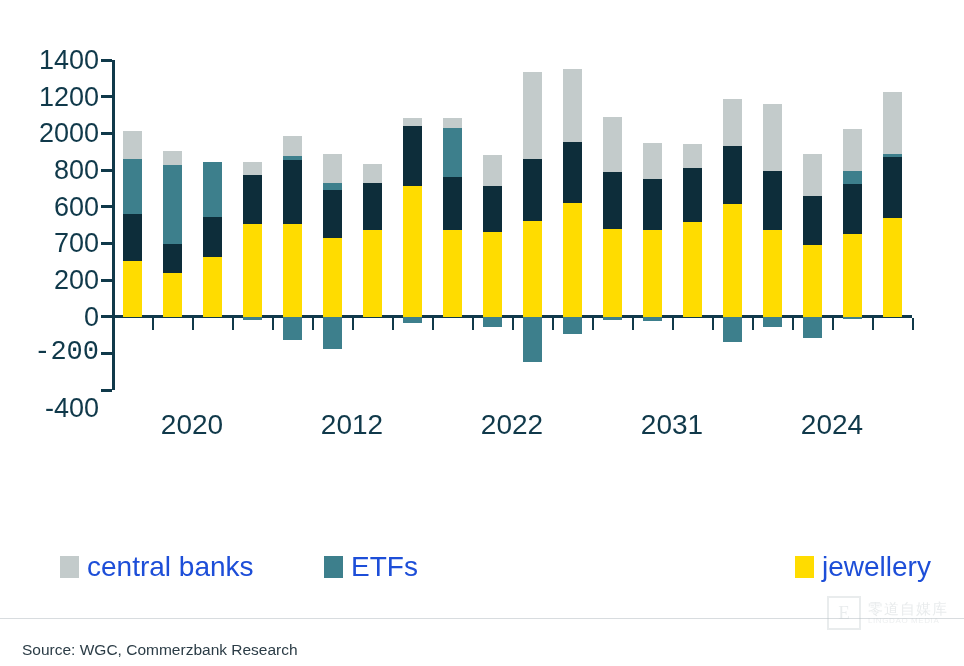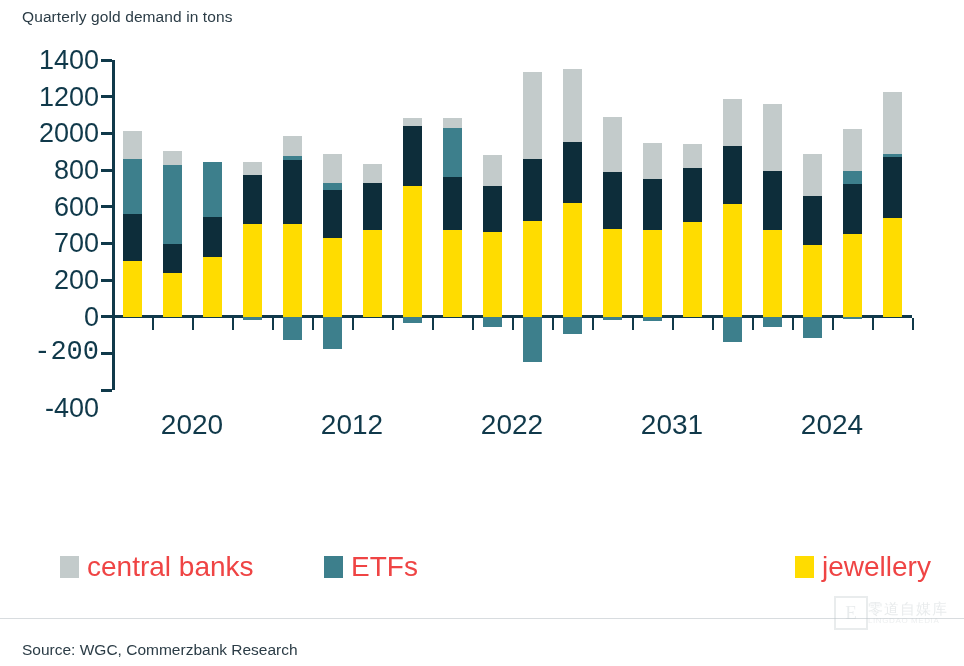--- a/index.html
+++ b/index.html
@@ -63,21 +63,21 @@
   }
 
   
   .legend {
     position:absolute; left:60px; top:545px;
     width:860px; height:44px;
     display:flex; align-items:center;
   }
   .legend-item { display:flex; align-items:center; white-space:nowrap; }
   .legend-swatch { width:19px; height:22px; display:inline-block; }
-  .legend-label { font-size:28px; color:#ef4444; margin-left:8px; line-height:1; }
+  .legend-label { font-size:28px; color:#1d4ed8; margin-left:8px; line-height:1; }
 
   
   .footer-rule {
     position:absolute; left:0; right:0; top:618px; height:1px; background:#d8dcdf;
   }
   .source-note {
     position:absolute; left:22px; top:641px;
     font-size:15.5px; color:#2b3c46; white-space:nowrap;
   }
 
@@ -85,30 +85,29 @@
   .watermark {
     position:absolute; right:16px; top:596px;
     display:flex; align-items:center; opacity:.30;
     pointer-events:none;
   }
   .wm-mark {
     width:34px; height:34px; border:2px solid #b9c2c6;
     display:flex; align-items:center; justify-content:center;
     font-size:19px; color:#b9c2c6; font-family:"Liberation Serif", serif;
   }
-  .wm-text { line-height:1.05; }
+  .wm-text { margin-left:7px; line-height:1.05; }
   .wm-cn { font-size:15px; color:#b7c0c4; letter-spacing:1px; }
   .wm-en { font-size:8px; color:#c3cacd; letter-spacing:.6px; }
 </style>
 </head>
 <body>
 
 <div id="chart-root">
 
-  <div class="chart-title">Quarterly gold demand in tons</div>
 
   <div class="plot" id="plot">
     <div class="y-axis-line"></div>
     <div class="x-axis-line" id="x-axis-line" style="top: 255.167px;"></div>
     <div id="yticks-layer">
         <div class="ytick" style="top: -1.5px;"></div>
         <div class="ylabel" style="top: 0px;">1400</div>
         <div class="ytick" style="top: 35.1667px;"></div>
         <div class="ylabel" style="top: 36.6667px;">1200</div>
         <div class="ytick" style="top: 71.8333px;"></div>

